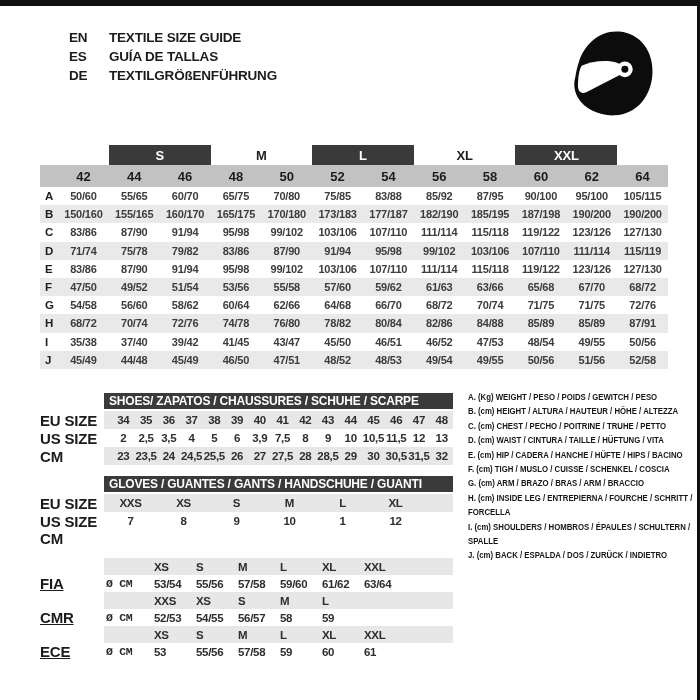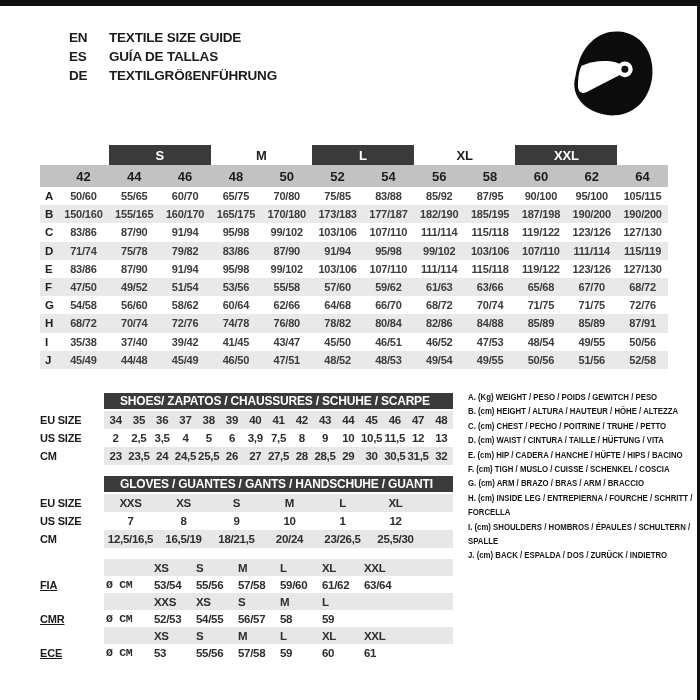--- a/index.html
+++ b/index.html
@@ -33,26 +33,26 @@
   .mstrip { height:22px; background:#c2c2c2; }
   .strip-num { font-size:13px; color:#1c1c1c; }
   .mrow { height:18.2px; font-size:11px; color:#3c3c3c; letter-spacing:-0.2px; }
   .mrows > div.mrow:nth-of-type(even) { background:#e9e9e9; }
   .mlabel { display:flex; align-items:center; padding-left:5px; font-size:11.5px; color:#1e1e1e; }
   .mcell  { display:flex; align-items:center; justify-content:center; }
 
   
   .bottom { position:absolute; left:40px; top:393px; width:413px; }
   .brow { display:grid; grid-template-columns:64px 349px; }
-  .sec-label { display:flex; align-items:center; font-size:11px; color:#1b1b1b; letter-spacing:-0.2px; }
+  .sec-label { display:flex; align-items:center; font-size:15px; color:#1b1b1b; letter-spacing:-0.2px; }
   .sec-header { height:16px; background:#3a3a3a; color:#fff; display:flex; align-items:center;
-                padding-left:16px; font-size:12px; letter-spacing:-0.2px; margin-bottom:2px; }
+                padding-left:5px; font-size:12px; letter-spacing:-0.2px; margin-bottom:2px; }
   .srow { height:18px; display:grid; font-size:11.5px; color:#2e2e2e; letter-spacing:-0.3px; }
   .gray { background:#e7e7e7; }
-  .g15 { grid-template-columns:repeat(15, 1fr); }
+  .g15 { grid-template-columns:repeat(15, 1fr);padding-left:8px; }
   .g6  { grid-template-columns:repeat(6, 53px) 1fr; }
   .scell { display:flex; align-items:center; justify-content:center; }
   .gap { height:11px; }
 
   
   .hgroup { display:grid; grid-template-columns:64px 349px; }
   .hlab { align-self:end; height:17px;text-decoration:underline; }
   .hg { grid-template-columns:48px repeat(6, 42px) 1fr; height:17px; }
   .hg .scell { justify-content:flex-start; padding-left:2px; }
   .hu { justify-content:flex-start;font-family:Liberation Mono, monospace; }
@@ -377,29 +377,20 @@
       <span class="scell">7</span>
           <span class="scell">8</span>
           <span class="scell">9</span>
           <span class="scell">10</span>
           <span class="scell">1</span>
           <span class="scell">12</span>
         </div>
     </div>
     <div class="brow">
       <div class="sec-label">CM</div>
-      <div class="srow g6 gray">
-
-      <span class="scell">12,5/16,5</span>
-          <span class="scell">16,5/19</span>
-          <span class="scell">18/21,5</span>
-          <span class="scell">20/24</span>
-          <span class="scell">23/26,5</span>
-          <span class="scell">25,5/30</span>
-        </div>
     </div>
 
     <div class="gap"></div>
 
     <div>
 
         <div class="hgroup">
           <div class="sec-label hlab">FIA</div>
           <div>
             <div class="srow hg gray">

